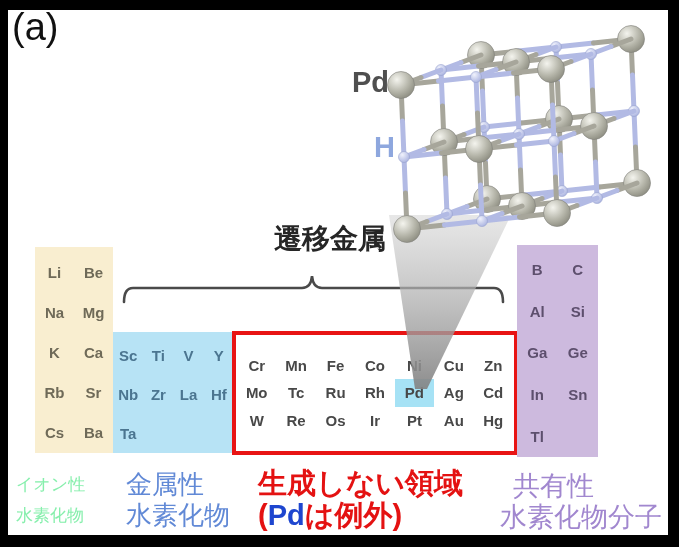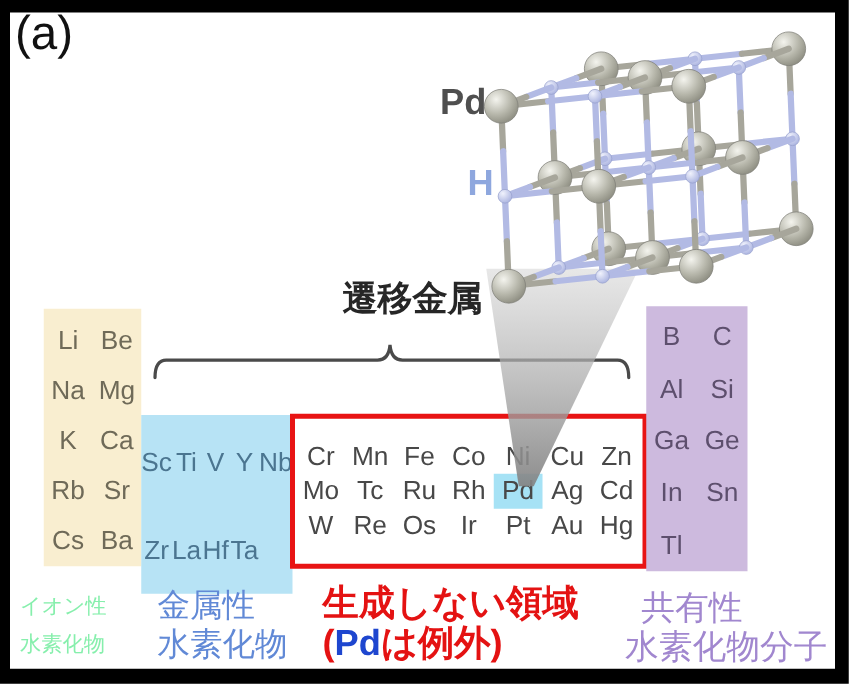--- a/index.html
+++ b/index.html
@@ -10,24 +10,24 @@
   #content-bg{position:absolute;left:8px;top:10px;width:660px;height:525px;background:#ffffff;z-index:0;}
   .abs{position:absolute;}
   #figure-label{left:12px;top:6px;font-size:38px;color:#111;z-index:6;}
   #pd-atom-label{left:352px;top:66px;font-size:29px;font-weight:bold;color:#4f4f4f;z-index:6;}
   #h-atom-label{left:374px;top:131px;font-size:29px;font-weight:bold;color:#8ea7de;z-index:6;}
   #transition-label{left:240px;top:220px;width:146px;text-align:right;font-size:28px;font-weight:bold;color:#262626;z-index:6;}
   #figure-svg{left:0;top:0;width:679px;height:547px;z-index:5;pointer-events:none;}
 
   .block{z-index:1;display:grid;box-sizing:border-box;}
   #ionic-block{left:35px;top:247px;width:78px;height:206px;background:#f9eed0;grid-template-columns:repeat(2,1fr);padding-top:5px;}
-  #metallic-block{left:113px;top:332px;width:121px;height:143px;background:#b7e3f5;grid-template-columns:repeat(5,1fr);padding-top:4px;}
+  #metallic-block{left:113px;top:332px;width:121px;height:121px;background:#b7e3f5;grid-template-columns:repeat(4,1fr);padding-top:4px;}
   #forbidden-block{left:232px;top:331px;width:286px;height:124px;background:#fff;border:4px solid #e81414;grid-template-columns:repeat(7,1fr);padding:17px 1px;}
   #covalent-block{left:517px;top:245px;width:81px;height:212px;background:#cdbade;grid-template-columns:repeat(2,1fr);padding-top:4px;}
-  .cell{display:flex;align-items:center;justify-content:center;font-size:21px;line-height:1;}
+  .cell{display:flex;align-items:center;justify-content:center;font-size:15px;line-height:1;font-weight:bold;}
   #ionic-block .cell{color:#6f6a58;}
   #metallic-block .cell{color:#4b7590;}
   #forbidden-block .cell{color:#484848;}
   #covalent-block .cell{color:#5d4f6d;}
   .cell.hl{background:#a6e2f5;}
 
   .legend{z-index:6;}
   #legend-ionic{left:16px;top:469px;font-size:17px;color:#86efac;line-height:31px;}
   #legend-metallic{left:126px;top:469px;font-size:26px;color:#6189d6;line-height:31px;}
   #legend-forbidden{left:258px;top:467px;width:224px;text-align:left;font-size:29px;font-weight:bold;color:#e41212;line-height:32px;}

